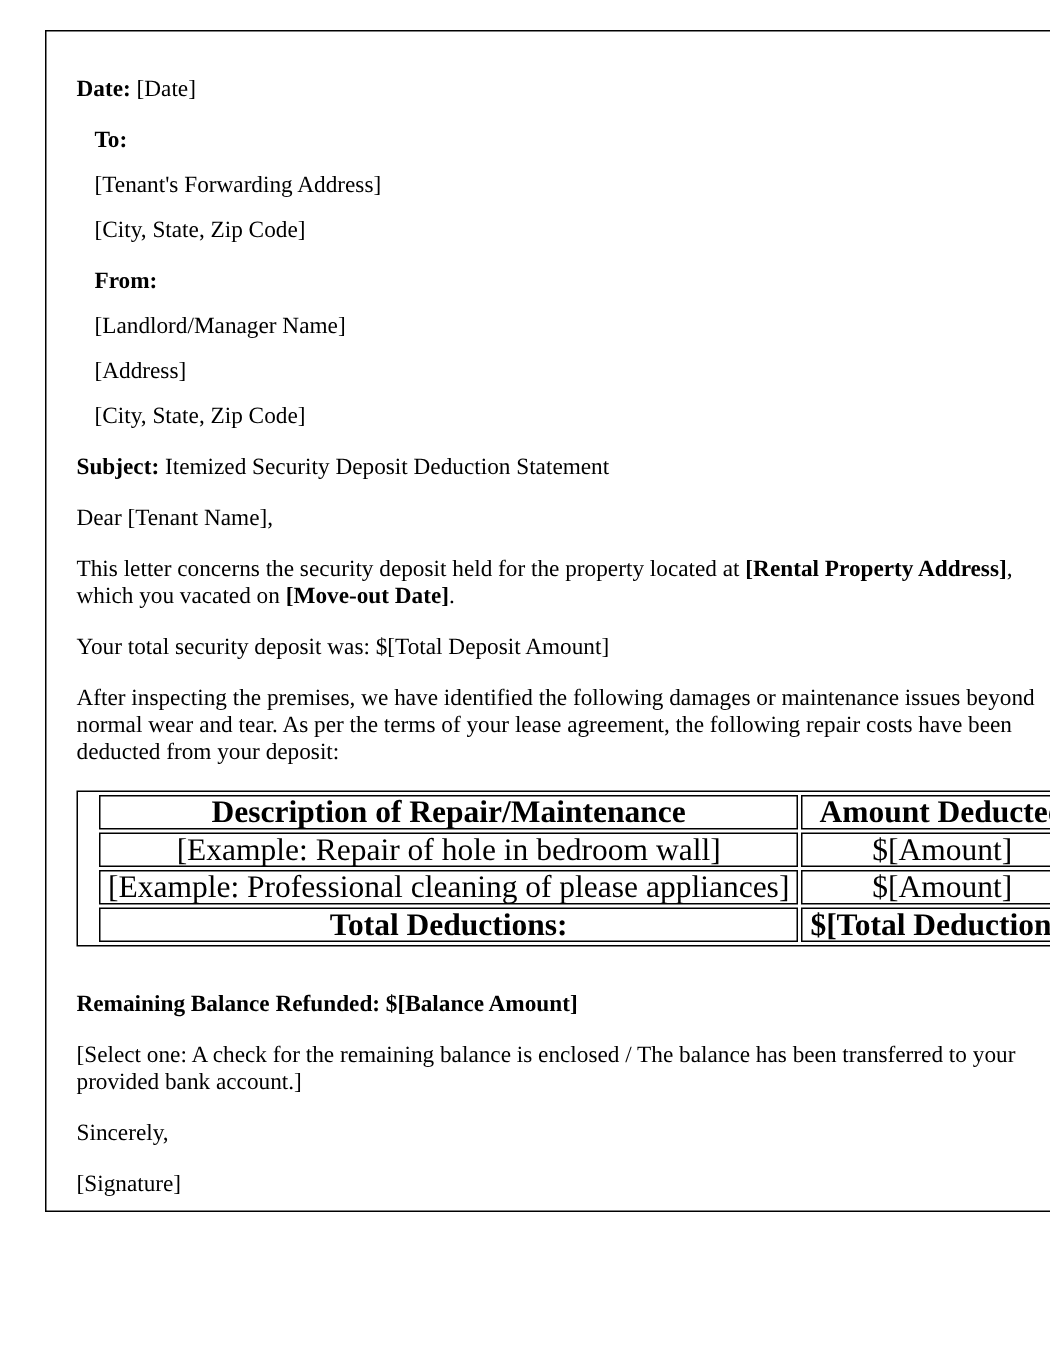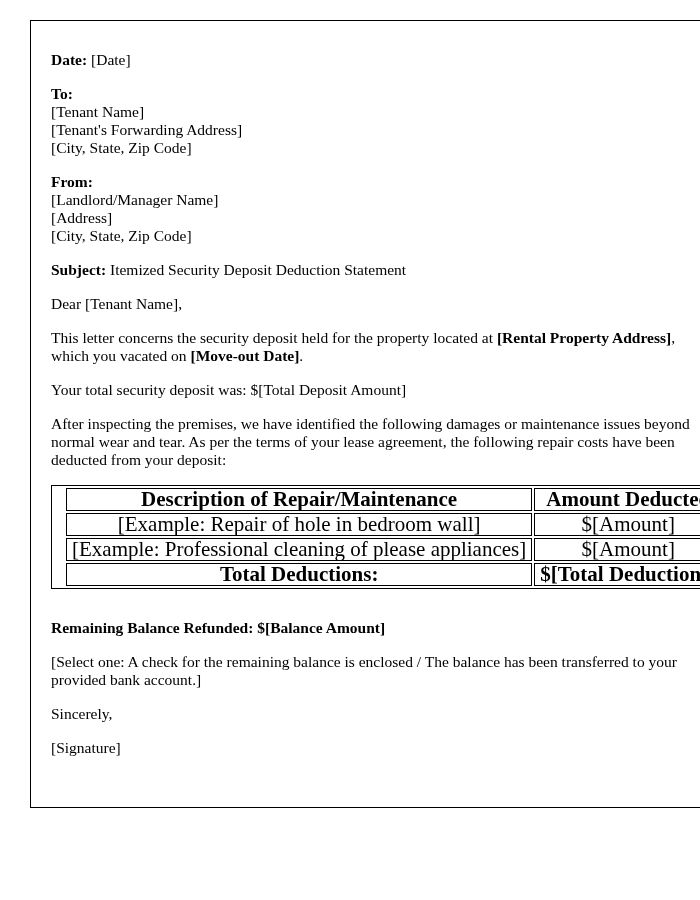--- a/index.html
+++ b/index.html
@@ -19,21 +19,21 @@
     height: 788px;
     box-sizing: border-box;
     border: 1px solid #000000;
     padding: 30px 26px 0 20px;
     overflow: hidden;
     font-size: 15.5px;
     line-height: 18px;
     background: #ffffff;
   }
   .block { margin: 0 0 16px 0; }
-  .line { margin: 0; font-family: Liberation Serif, serif; }
+  .line { margin: 12px; font-family: Liberation Serif, serif; }
   strong { font-weight: bold; }
   table.deductions {
     border-collapse: separate;
     border-spacing: 2px;
     border: 1px solid #000000;
     margin: 2px 0 30px 0;
     font-size: 21px;
     padding-left: 12px;
   }
   table.deductions th,
@@ -54,21 +54,20 @@
 </style>
 </head>
 <body>
 
 <div class="page">
 
   <p class="block"><strong>Date:</strong><span> [Date]</span></p>
 
   <div class="block">
     <p class="line"><strong>To:</strong></p>
-    <p class="line">[Tenant Name]</p>
     <p class="line">[Tenant's Forwarding Address]</p>
     <p class="line">[City, State, Zip Code]</p>
   </div>
 
   <div class="block">
     <p class="line"><strong>From:</strong></p>
     <p class="line">[Landlord/Manager Name]</p>
     <p class="line">[Address]</p>
     <p class="line">[City, State, Zip Code]</p>
   </div>

